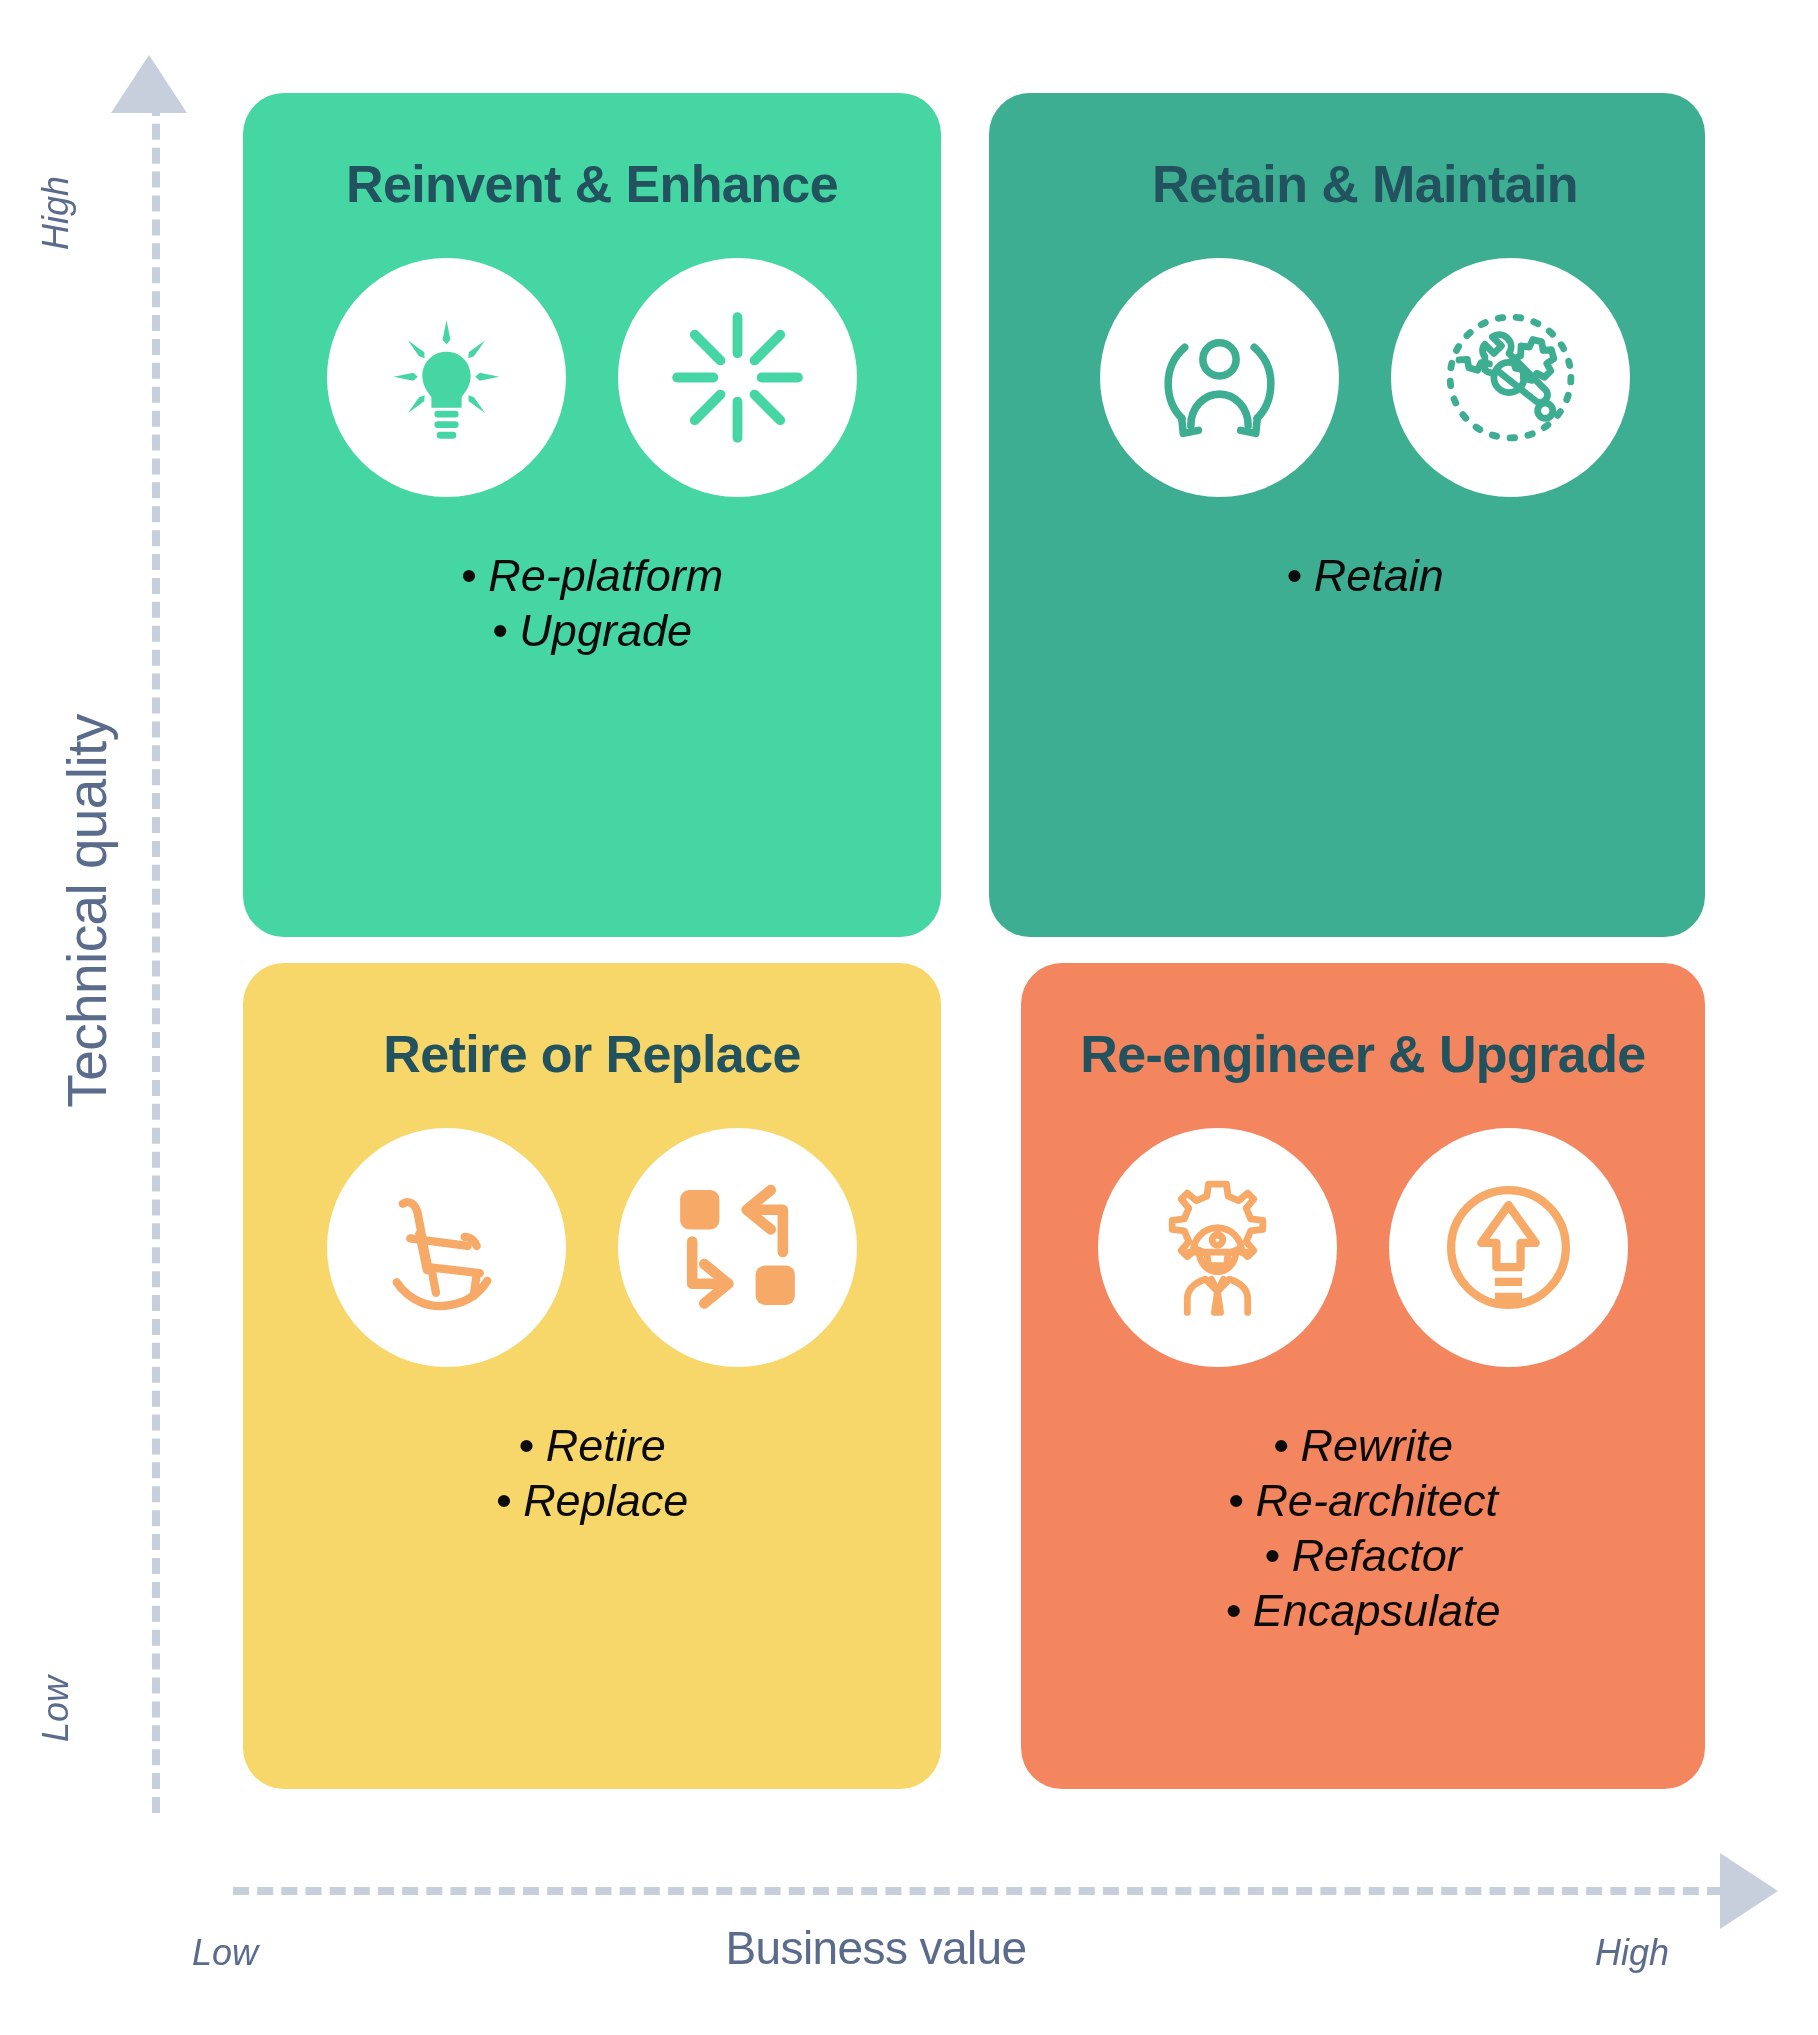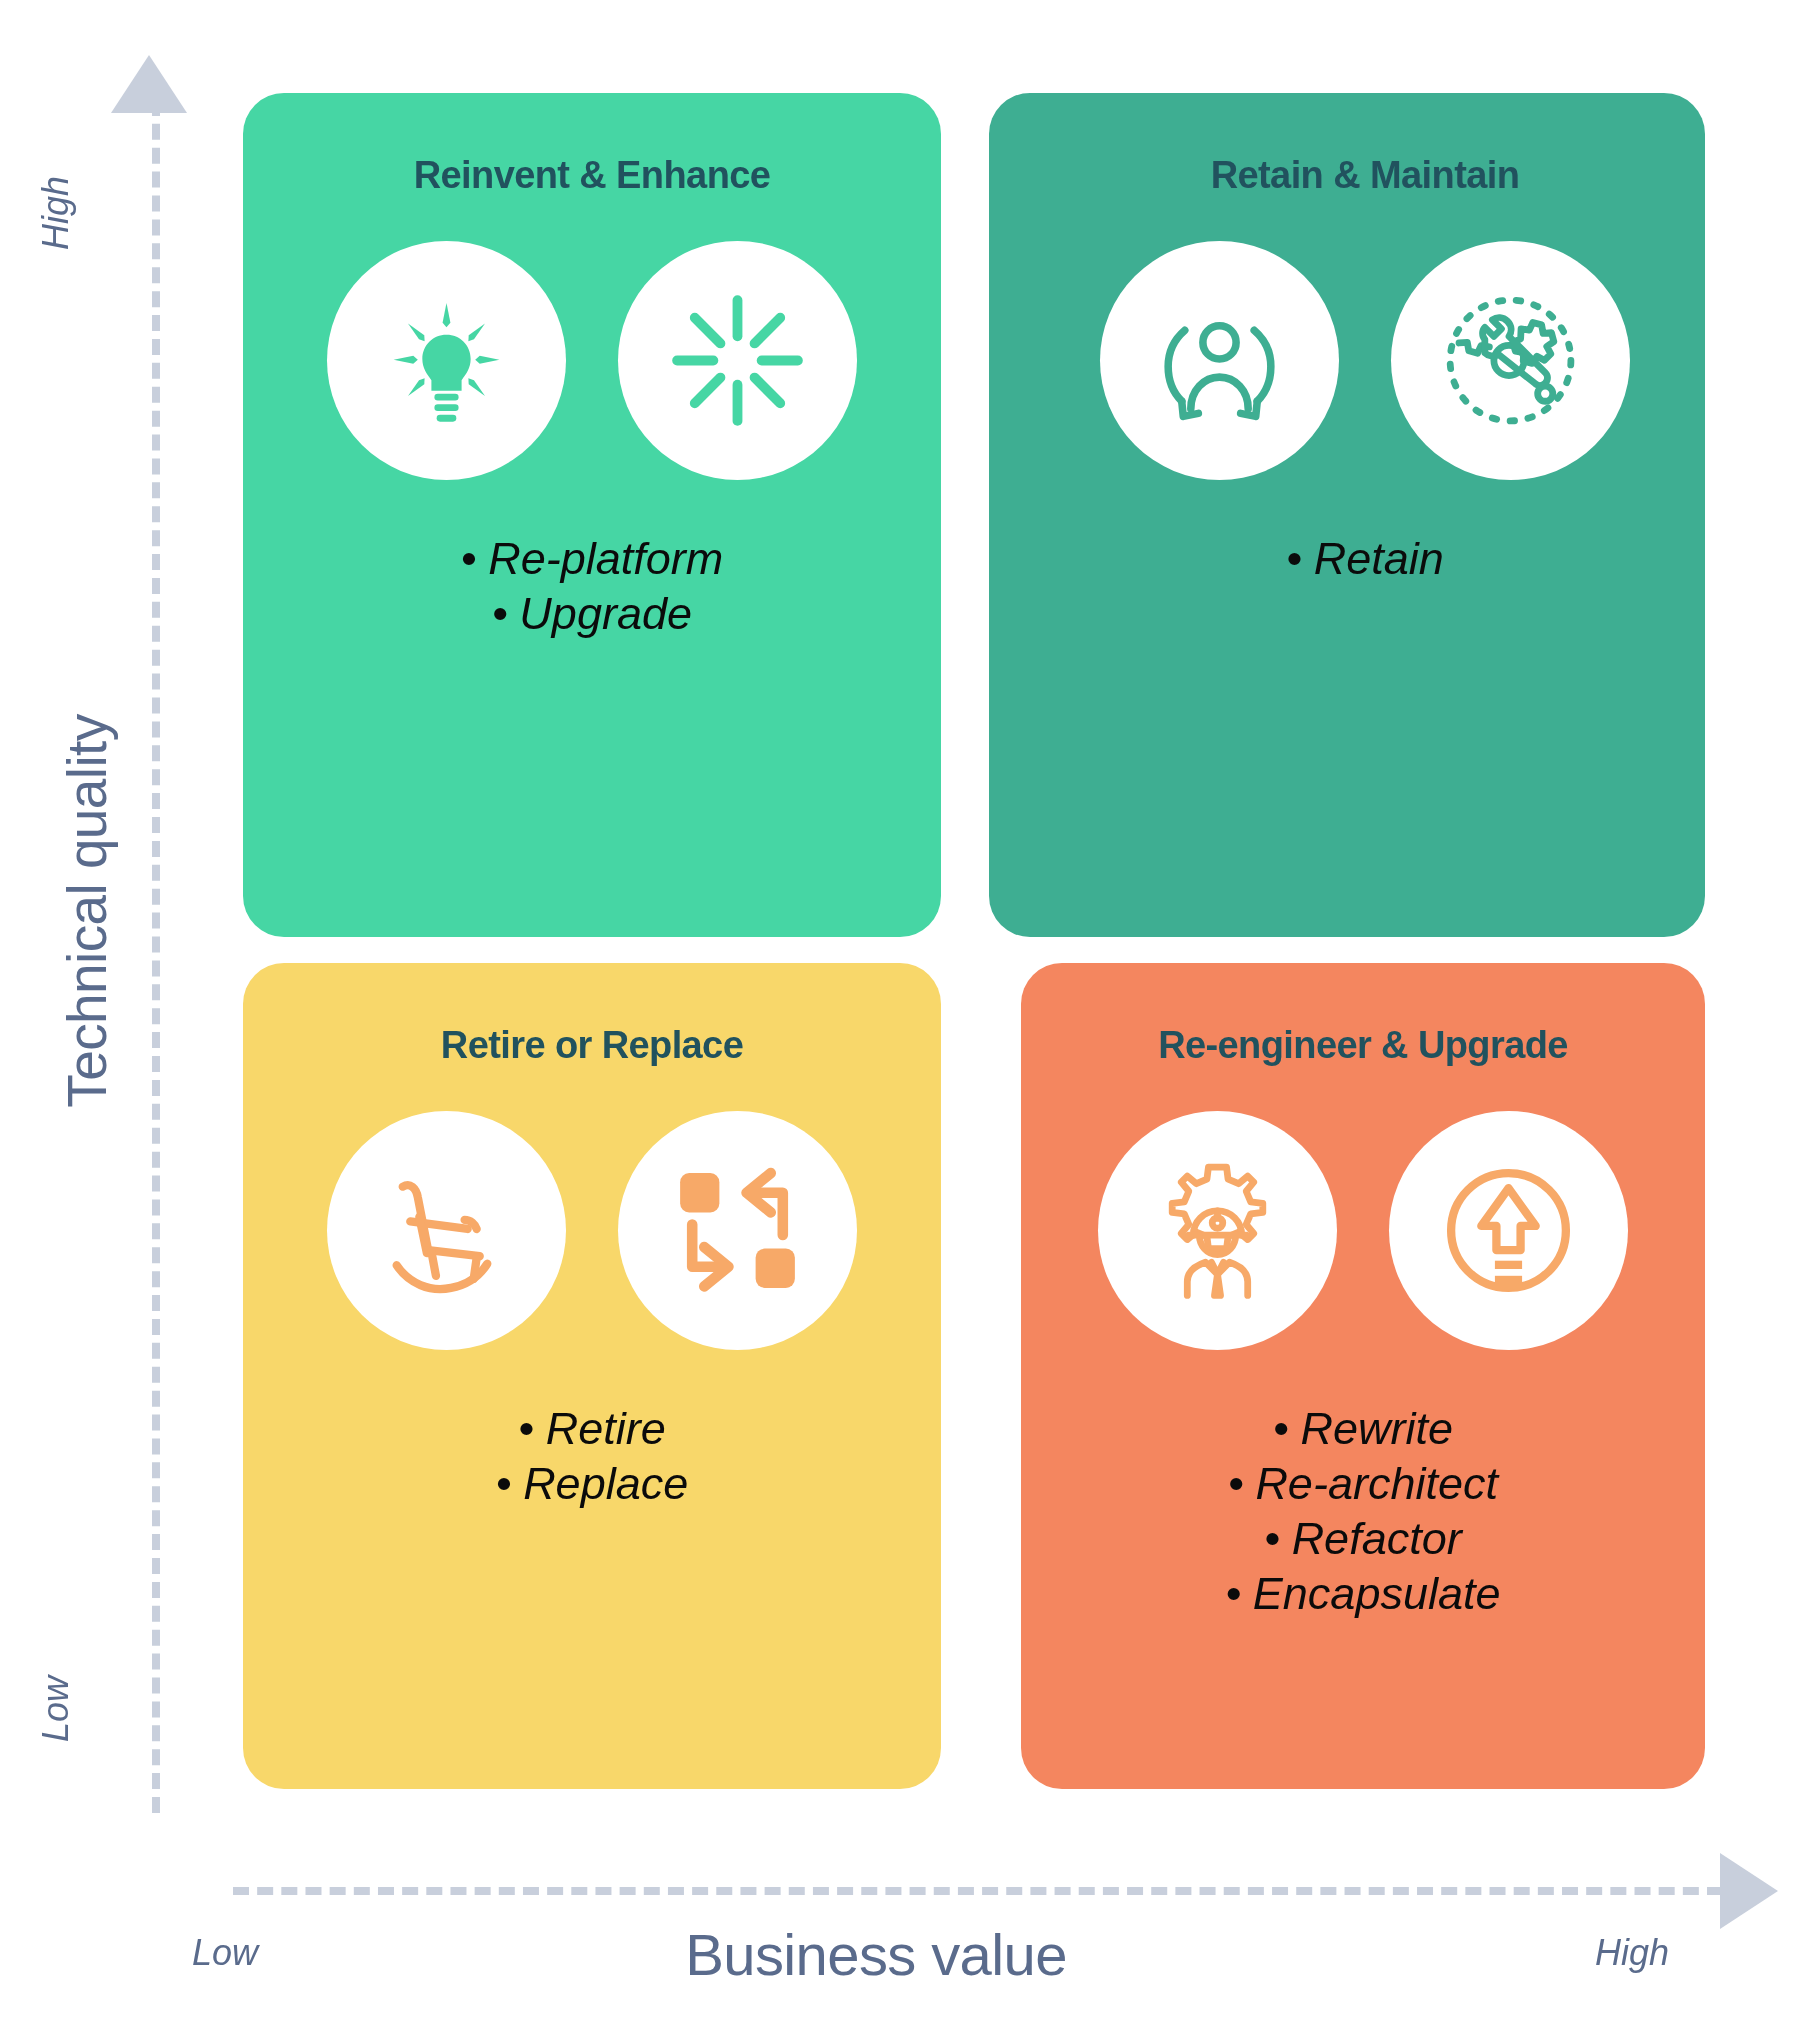--- a/index.html
+++ b/index.html
@@ -39,21 +39,21 @@
     transform:rotate(-90deg);transform-origin:center center;
     text-align:center;font-size:36px;font-style:italic;color:#5a6b8c;
   }
   .y-low{
     position:absolute;left:-32px;top:1688px;width:175px;
     transform:rotate(-90deg);transform-origin:center center;
     text-align:center;font-size:36px;font-style:italic;color:#5a6b8c;
   }
   .x-axis-title{
     position:absolute;left:0;top:1921px;width:1752px;text-align:center;
-    font-size:58px;color:#5a6b8c;letter-spacing:-0.6px;
+    font-size:46px;color:#5a6b8c;letter-spacing:-0.6px;
   }
   .x-low{
     position:absolute;left:192px;top:1932px;font-size:36px;
     font-style:italic;color:#5a6b8c;
   }
   .x-high{
     position:absolute;left:1595px;top:1932px;font-size:36px;
     font-style:italic;color:#5a6b8c;
   }
 
@@ -62,21 +62,21 @@
     position:absolute;border-radius:41px;
     display:flex;flex-direction:column;align-items:center;
     box-sizing:border-box;
   }
   .card.tl{left:243px;top:93px;width:698px;height:844px;background:#46D6A4;}
   .card.tr{left:989px;top:93px;width:716px;height:844px;background:#3EAE92;padding-left:36px;}
   .card.bl{left:243px;top:963px;width:698px;height:826px;background:#F8D76A;}
   .card.br{left:1021px;top:963px;width:684px;height:826px;background:#F4865F;}
 
   .card-title{
-    font-size:38px;font-weight:bold;color:#21525E;
+    font-size:52px;font-weight:bold;color:#21525E;
     margin-top:61px;text-align:center;letter-spacing:-0.6px;
     white-space:nowrap;
   }
   .icon-row{
     display:flex;justify-content:center;gap:52px;margin-top:44px;
   }
   .icon-bubble{
     width:239px;height:239px;border-radius:50%;background:#ffffff;
     display:flex;align-items:center;justify-content:center;
   }

